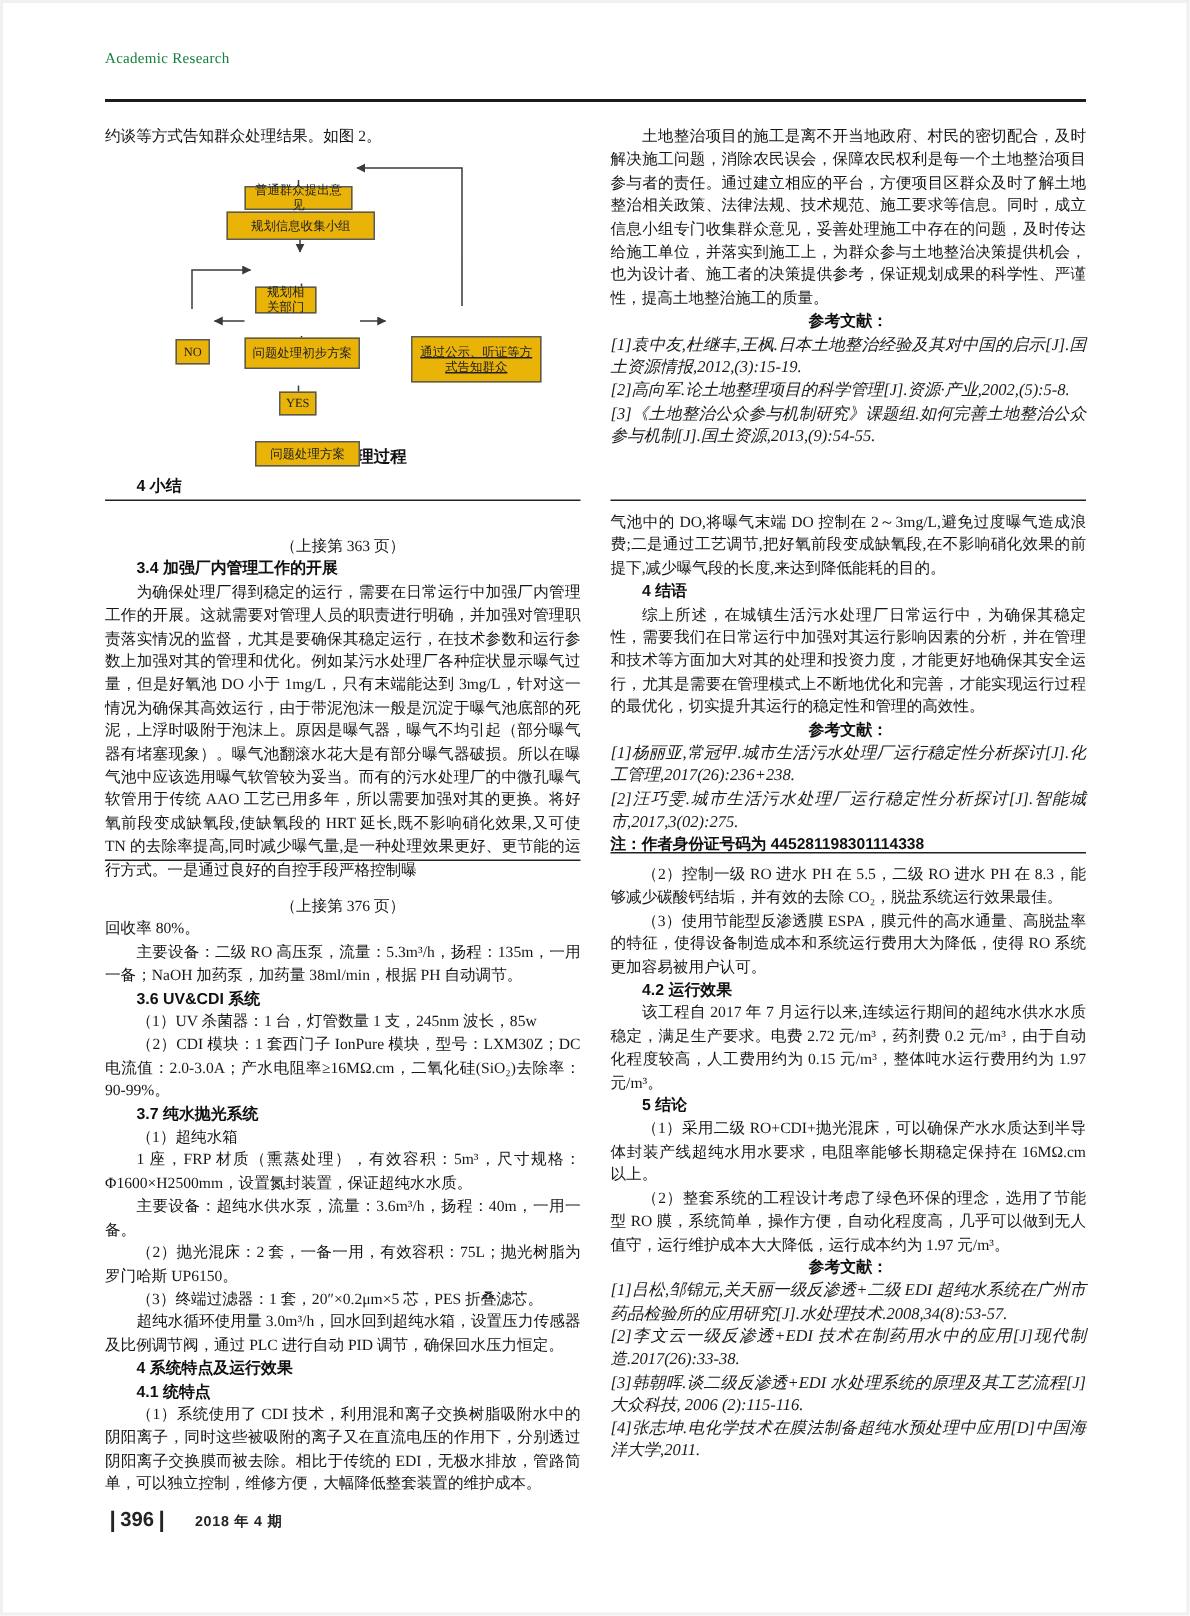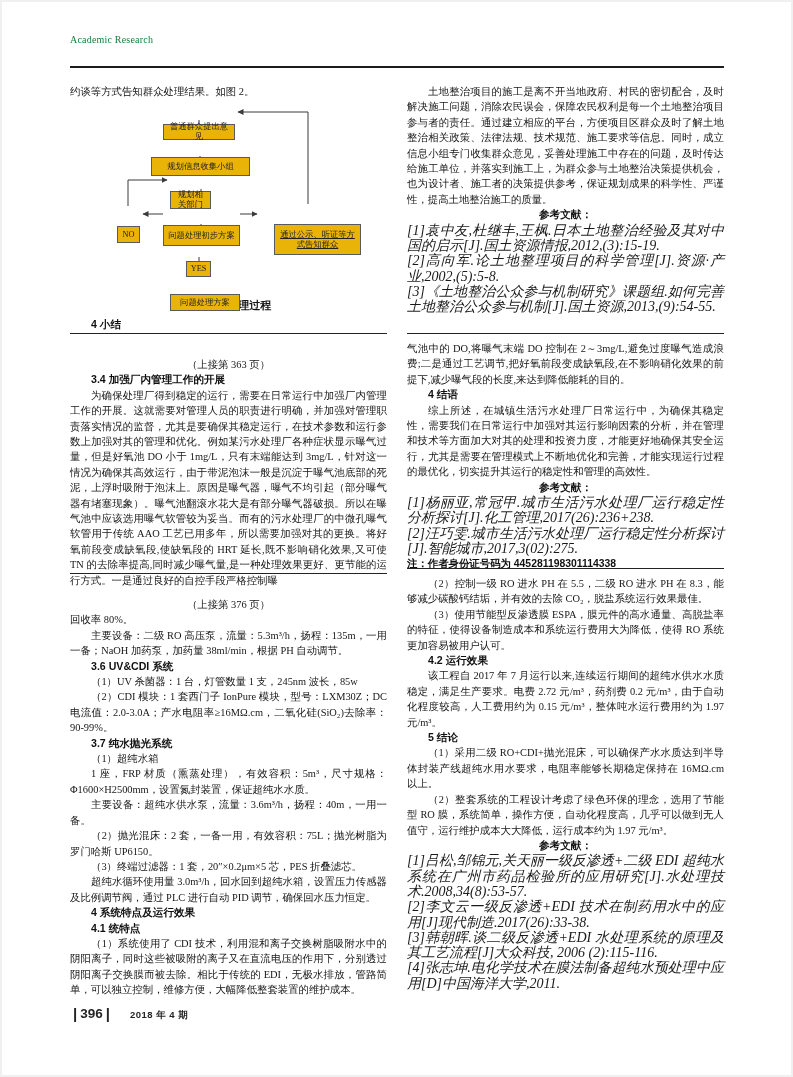--- a/index.html
+++ b/index.html
@@ -21,21 +21,21 @@
   .col-right{left:407px;top:0;}
   .sec{position:absolute;left:0;width:317px;}
   
   .blk{margin:0;}
   .p,.pn,.cont{font-size:10.4px;line-height:15.4px;text-align:justify;color:#161616;}
   .p{text-indent:21px;}
   .cont{text-align:center;margin-top:23px;}
   .h{font-family:"Liberation Sans",sans-serif;font-weight:bold;font-size:10.6px;line-height:15.4px;text-indent:21px;color:#101010;}
   .hc{font-family:"Liberation Sans",sans-serif;font-weight:bold;font-size:10.6px;line-height:15.4px;text-align:center;color:#101010;}
   .noteb{font-family:"Liberation Sans",sans-serif;font-weight:bold;font-size:10.4px;line-height:15.4px;color:#101010;}
-  .ref{font-style:italic;font-size:14px;line-height:15.3px;text-align:justify;color:#1a1a1a;}
+  .ref{font-style:italic;font-size:11px;line-height:15.3px;text-align:justify;color:#1a1a1a;}
   .rule{border-top:1.7px solid #232323;margin:2px 0 7px 0;}
   
   .flowchart{position:relative;height:192px;margin-top:5px;}
   .fc-box{
     position:absolute;border:1px solid #5a5a5a;background:#eab308;box-sizing:border-box;
     font-size:8.3px;line-height:1.25;display:flex;align-items:center;justify-content:center;
     text-align:center;color:#222;padding:1px 3px;margin-top:20px;
   }
   .fc-arrows{position:absolute;left:0;top:0;width:317px;height:192px;}
   .fc-caption{text-align:center;font-weight:bold;font-size:11px;line-height:15px;margin-top:2px;color:#111;}
@@ -69,21 +69,21 @@
           <path d="M131,85 L131,98" marker-end="url(#ah)"></path>
           <path d="M93,110 L73,110" marker-end="url(#ah)"></path>
           <path d="M58,102 L58,76 L97,76" marker-end="url(#ah)"></path>
           <path d="M170,110 L187,110" marker-end="url(#ah)"></path>
           <path d="M238,100 L238,8 L168,8" marker-end="url(#ah)"></path>
           <path d="M131,120 L131,134" marker-end="url(#ah)"></path>
           <path d="M129,153 L129,167" marker-end="url(#ah)"></path>
         </g>
       </svg>
       <div class="fc-box" style="left:93px;top:0;width:72px;height:16px;">普通群众提出意见</div>
-      <div class="fc-box" style="left:81px;top:33px;width:99px;height:19px;">规划信息收集小组</div>
+      <div class="fc-box" style="left:81px;top:17px;width:99px;height:19px;">规划信息收集小组</div>
       <div class="fc-box" style="left:100px;top:67px;width:41px;height:18px;">规划相关部门</div>
       <div class="fc-box" style="left:93px;top:101px;width:77px;height:21px;">问题处理初步方案</div>
       <div class="fc-box" style="left:47px;top:102px;width:23px;height:17px;">NO</div>
       <div class="fc-box" style="left:204px;top:100px;width:87px;height:31px;text-decoration:underline;">通过公示、听证等方式告知群众</div>
       <div class="fc-box" style="left:116px;top:137px;width:25px;height:16px;">YES</div>
       <div class="fc-box" style="left:100px;top:170px;width:70px;height:17px;">问题处理方案</div>
     </div>
     <div class="fc-caption">图2  问题处理过程</div>
 
     <div class="blk h" style="margin-top:4px;">4 小结</div>

